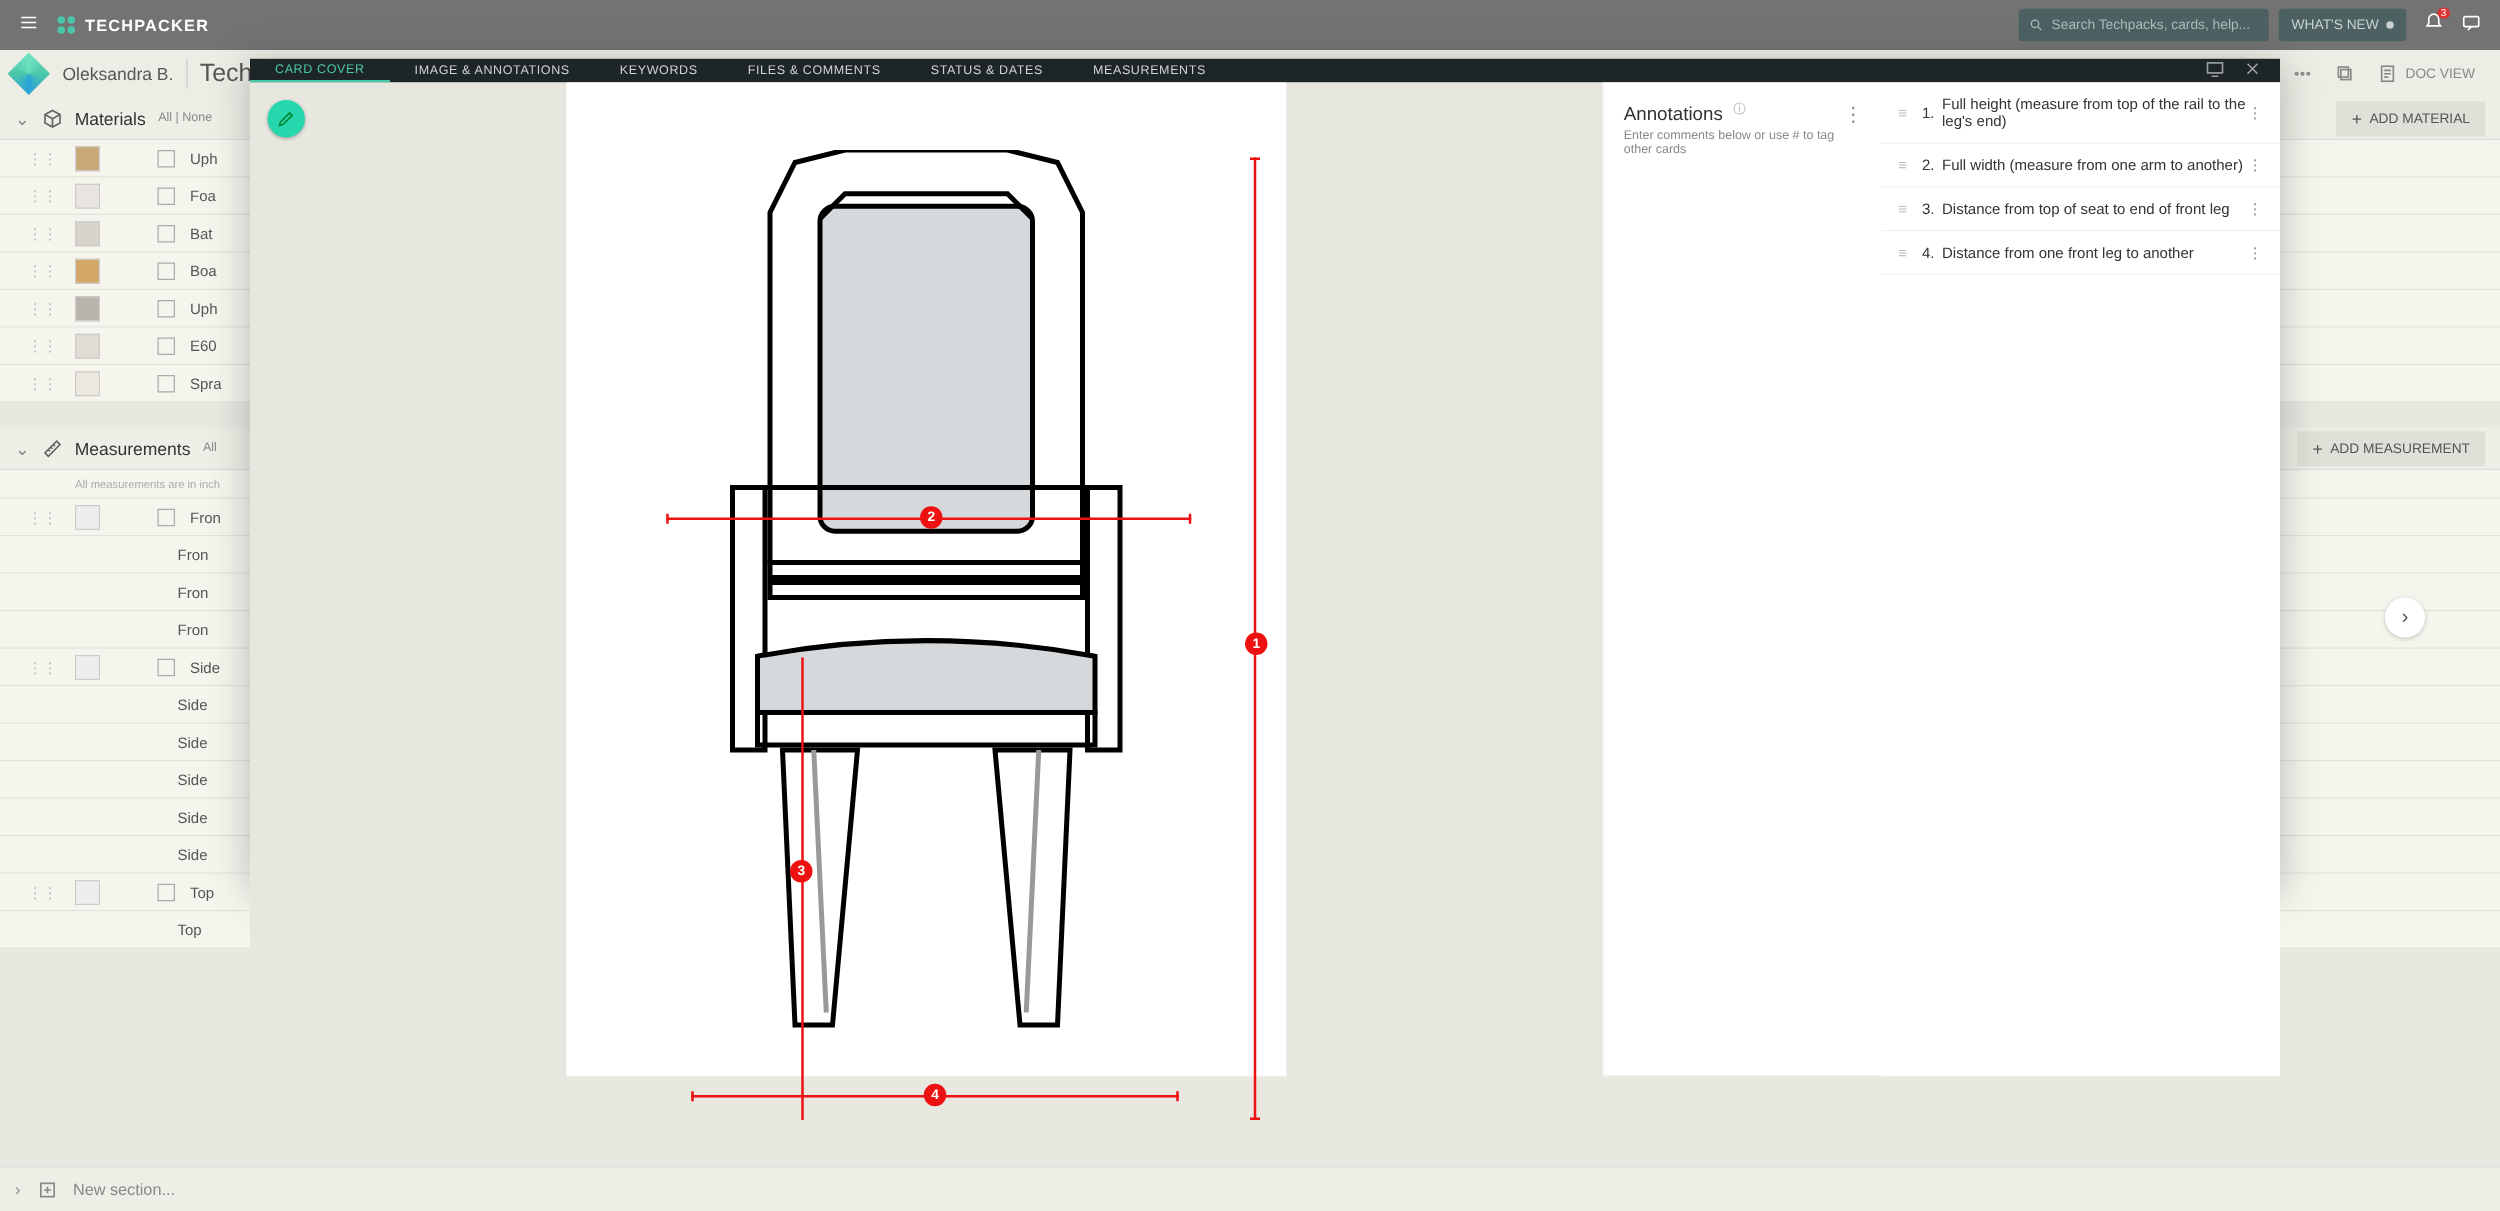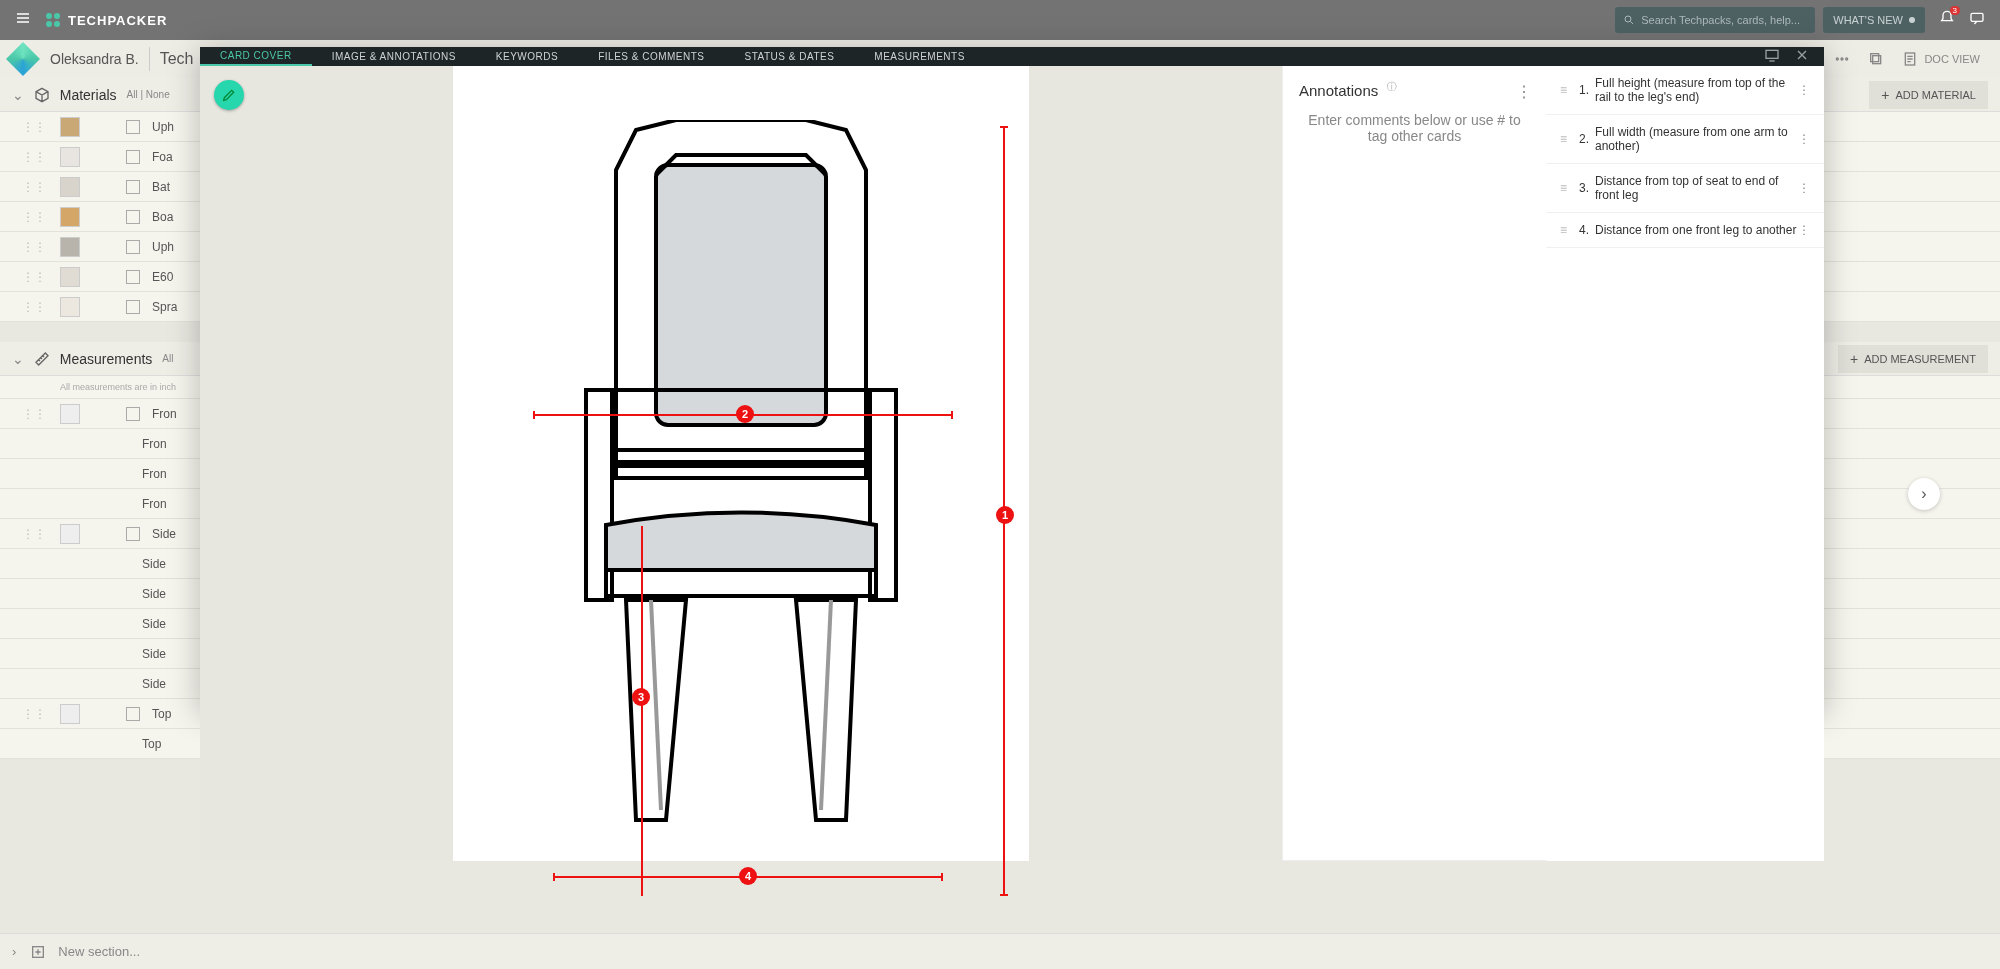--- a/index.html
+++ b/index.html
@@ -129,21 +129,21 @@
 .dim-marker {
   position:absolute; width:18px; height:18px; border-radius:50%; background:#e11; color:#fff;
   font-size:11px; font-weight:bold; display:flex; align-items:center; justify-content:center;
 }
 
 
 .anno-panel { width:542px; background:#fff; border-left:1px solid #eee; display:flex; flex-direction:row;}
 .anno-head { padding:14px 16px 8px; border-bottom:1px solid #eee; position:relative;}
 .anno-head h3 { font-size:15px; font-weight:500; color:#333; display:inline-block;}
 .anno-head .info { font-size:10px; color:#aaa; vertical-align:super; margin-left:4px;}
-.anno-head .sub { font-size:14px; color:#888; margin-top:12px;text-align:center;}
+.anno-head .sub { font-size:10px; color:#888; margin-top:2px;}
 .anno-head .more { position:absolute; right:14px; top:16px; color:#888; cursor:pointer;}
 .anno-item {
   display:flex; align-items:center; padding:10px 14px; border-bottom:1px solid #f0f0f0;
   font-size:12px; color:#333;
 }
 .anno-item .drag { color:#bbb; margin-right:12px; }
 .anno-item .num { margin-right:6px; }
 .anno-item .more { margin-left:auto; color:#888; cursor:pointer;}
 
 svg.icon { width:16px; height:16px; fill:none; stroke:currentColor; stroke-width:2; }
@@ -189,21 +189,21 @@
         <rect x="3" y="5" width="18" height="12" rx="2"></rect>
         <path d="M8 21l4-4"></path>
       </svg>
   </div>
 </div>
 
 <div class="secondary-bar">
   <div class="gem"></div>
   <span style="font-size:14px">Oleksandra B.</span>
   <div class="divider"></div>
-  <span style="font-size:16px">Tech</span>
+  <span style="font-size:20px">Tech</span>
   <div class="right-tools">
     <svg class="icon" viewBox="0 0 24 24">
         <circle cx="5" cy="12" r="1.5"></circle>
         <circle cx="12" cy="12" r="1.5"></circle>
         <circle cx="19" cy="12" r="1.5"></circle>
       </svg>
     <svg class="icon" viewBox="0 0 24 24">
         <rect x="7" y="7" width="12" height="12"></rect>
         <rect x="4" y="4" width="12" height="12"></rect>
       </svg>

